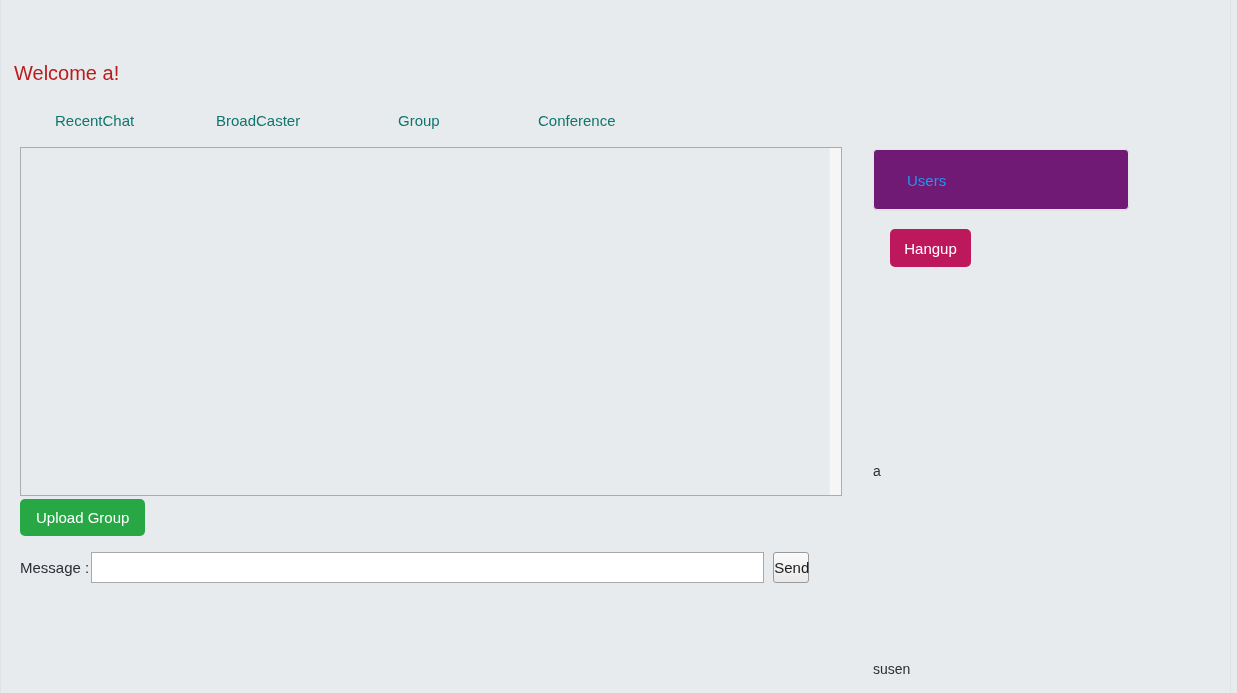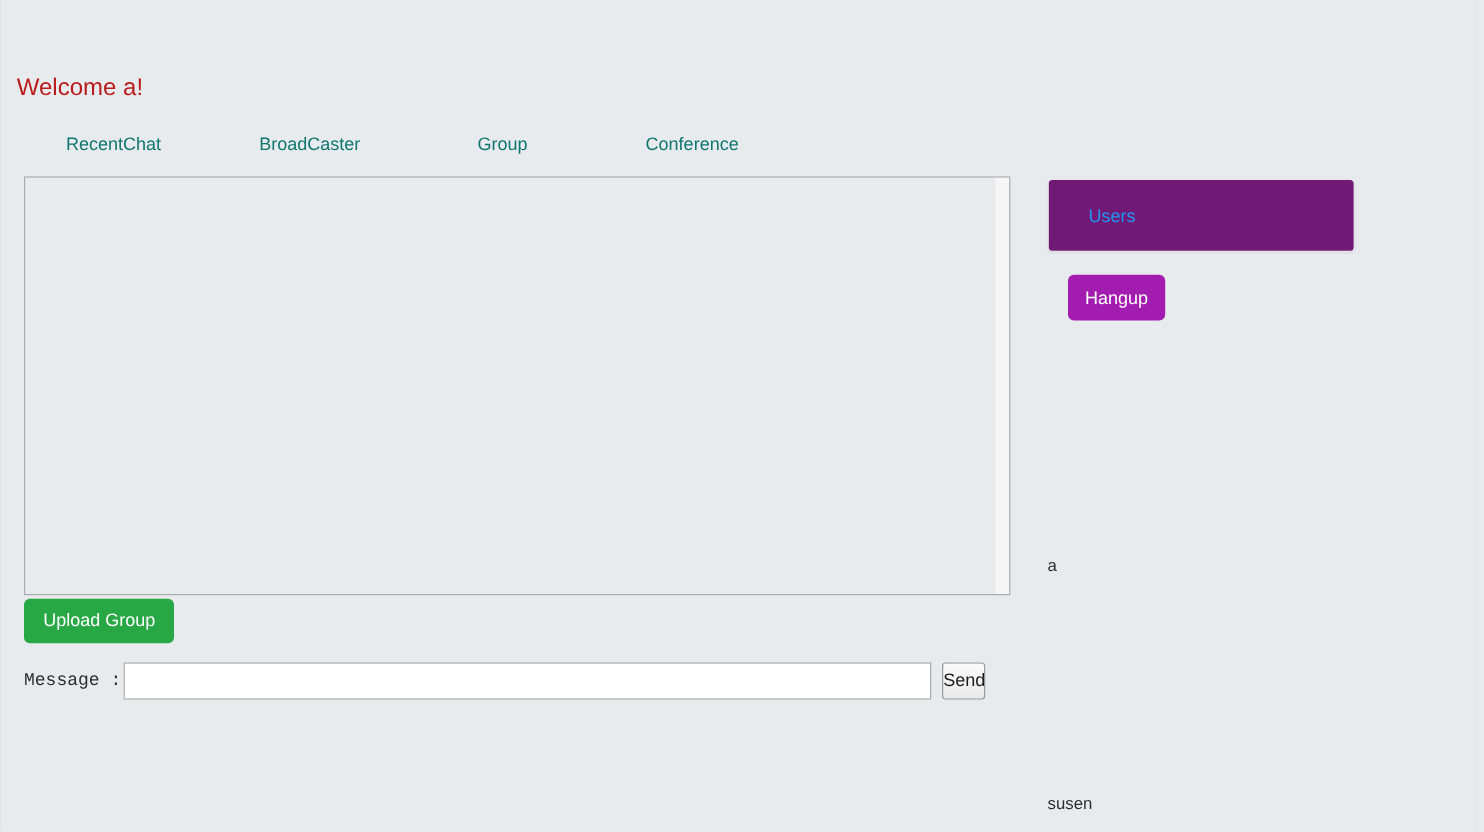--- a/index.html
+++ b/index.html
@@ -120,21 +120,20 @@
     top: 551px;
     height: 33px;
     display: flex;
     align-items: center;
   }
   .message-label {
     font-size: 15px;
     color: #2b2f33;
     margin-right: 2px;
     white-space: nowrap;
-    font-family: Liberation Mono, monospace;
   }
   .message-input {
     width: 673px;
     height: 31px;
     background: #ffffff;
     border: 1px solid #a9a9a9;
     border-radius: 0;
     padding: 0 4px;
     font-size: 14px;
     font-family: "Liberation Sans", sans-serif;
@@ -176,21 +175,21 @@
     text-decoration: none;
     cursor: pointer;
     white-space: nowrap;
   }
   .hangup-btn {
     position: absolute;
     left: 890px;
     top: 229px;
     width: 81px;
     height: 38px;
-    background: #a21caf;
+    background: #be185d;
     color: #ffffff;
     border: none;
     border-radius: 5px;
     font-size: 15px;
     font-family: "Liberation Sans", sans-serif;
     cursor: pointer;
     padding: 0;
   }
   .user-entry {
     position: absolute;

